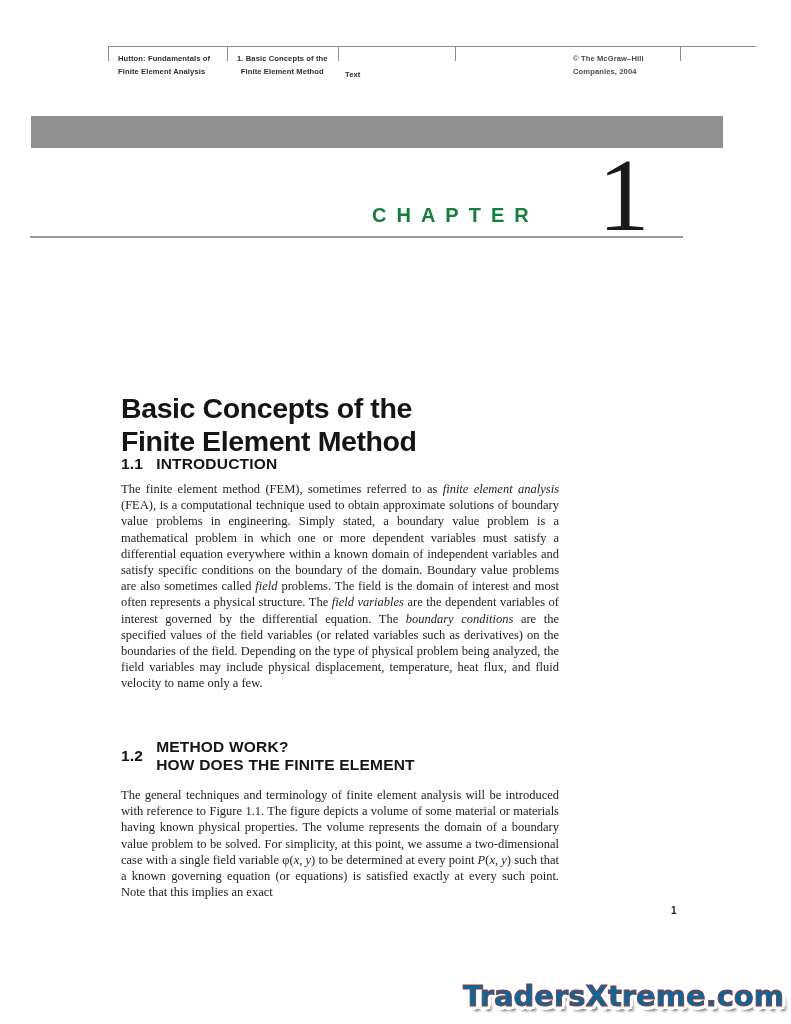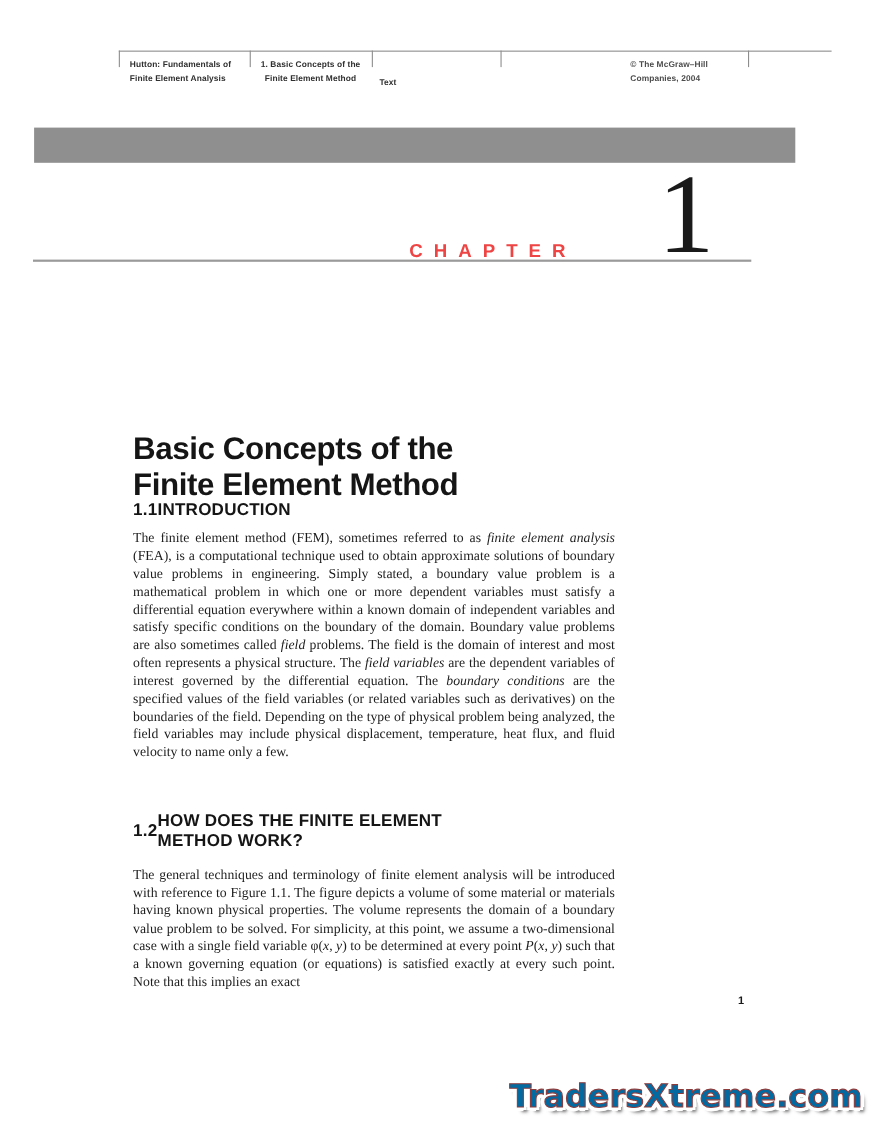--- a/index.html
+++ b/index.html
@@ -39,35 +39,35 @@
     color:#0369a1;-webkit-text-stroke:1px #8d3c3c;letter-spacing:0px;
     text-shadow:
       -3px -3px 0 #fff,3px -3px 0 #fff,-3px 3px 0 #fff,3px 3px 0 #fff,
       -4px 0 0 #fff,4px 0 0 #fff,0 -4px 0 #fff,0 4px 0 #fff,
       4px 5px 3px rgba(90,90,90,0.85);
   }
   
   .gray-banner{position:absolute;left:31px;top:116px;width:692px;height:32px;background:#8f8f8f;}
   .chapter-rule{position:absolute;left:30px;top:236px;width:653px;height:2px;background:#9a9a9a;}
   .chapter-label{
-    position:absolute;left:372px;top:219px;
-    font-size:17px;font-weight:bold;letter-spacing:10px;color:#ef4444;white-space:nowrap;
+    position:absolute;left:372px;top:204px;
+    font-size:20px;font-weight:bold;letter-spacing:10px;color:#15803d;white-space:nowrap;
   }
   .chapter-number{
     position:absolute;left:598px;top:150px;
     font-family:"Liberation Serif",serif;font-size:103px;line-height:90px;
     font-weight:normal;color:#1a1a1a;
   }
   
   .doc-title{
     position:absolute;left:121px;top:349px;
     font-size:28.5px;line-height:33px;font-weight:bold;color:#151515;letter-spacing:-0.4px;margin-top:43px;
   }
   .sec-head{
-    position:absolute;left:121px;display:flex;gap:0;
+    position:absolute;left:121px;display:flex;gap:13px;
     font-size:15.5px;line-height:18px;font-weight:bold;color:#151515;letter-spacing:0.2px;
   }
   .sec-head.h11{top:455px;}
   .sec-head.h12{top:738px;align-items:center;}
   
   .para{
     position:absolute;left:121px;width:438px;
     font-family:"Liberation Serif",serif;font-size:12.5px;line-height:16.2px;
     color:#1d1d1d;text-align:justify;
   }
@@ -120,22 +120,22 @@
   <div class="sec-head h11">
     <span>1.1</span>
     <span>INTRODUCTION</span>
   </div>
   <div class="para p1"><span>The finite element method (FEM), sometimes referred to as </span><span class="it">finite element analysis</span><span> (FEA), is a computational technique used to obtain approximate solutions of boundary value problems in engineering. Simply stated, a boundary value problem is a mathematical problem in which one or more dependent variables must satisfy a differential equation everywhere within a known domain of independent variables and satisfy specific conditions on the boundary of the domain. Boundary value problems are also sometimes called </span><span class="it">field</span><span> problems. The field is the domain of interest and most often represents a physical structure. The </span><span class="it">field variables</span><span> are the dependent variables of interest governed by the differential equation. The </span><span class="it">boundary conditions</span><span> are the specified values of the field variables (or related variables such as derivatives) on the boundaries of the field. Depending on the type of physical problem being analyzed, the field variables may include physical displacement, temperature, heat flux, and fluid velocity to name only a few.</span></div>
 
 
   <div class="sec-head h12">
     <span>1.2</span>
     <span>
+      <div>METHOD WORK?</div>
       <div>HOW DOES THE FINITE ELEMENT</div>
-      <div>METHOD WORK?</div>
     </span>
   </div>
   <div class="para p2"><span>The general techniques and terminology of finite element analysis will be introduced with reference to Figure 1.1. The figure depicts a volume of some material or materials having known physical properties. The volume represents the domain of a boundary value problem to be solved. For simplicity, at this point, we assume a two-dimensional case with a single field variable φ(</span><span class="it">x, y</span><span>) to be determined at every point </span><span class="it">P</span><span>(</span><span class="it">x, y</span><span>) such that a known governing equation (or equations) is satisfied exactly at every such point. Note that this implies an exact</span></div>
 
   <div class="page-num">1</div>
   <div class="wm-traders">TradersXtreme.com</div>
 
 </div>
 
 </body></html>

